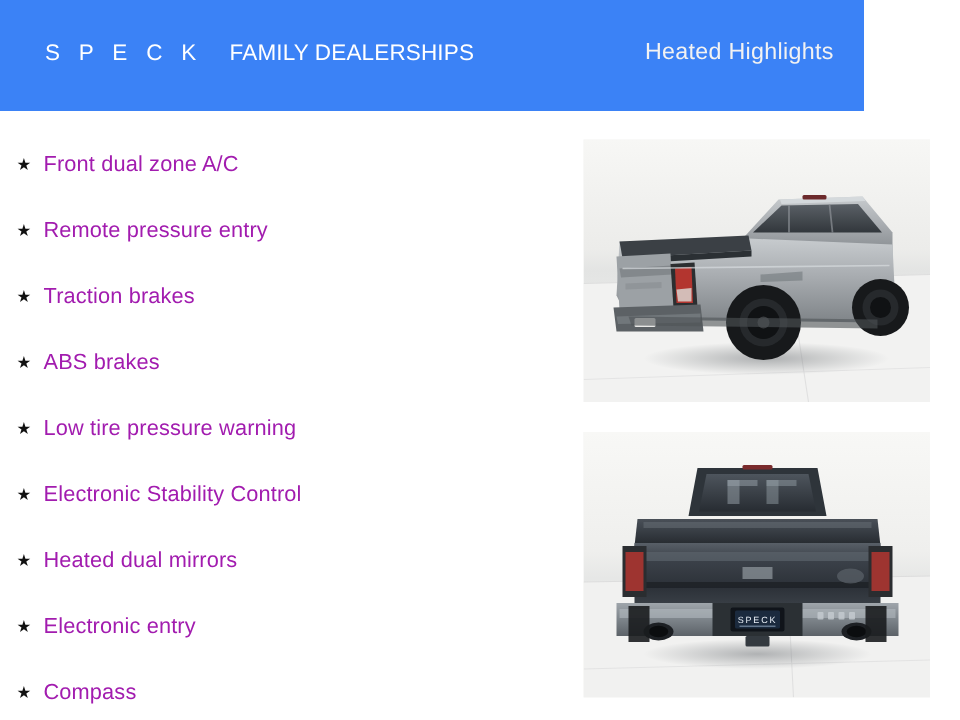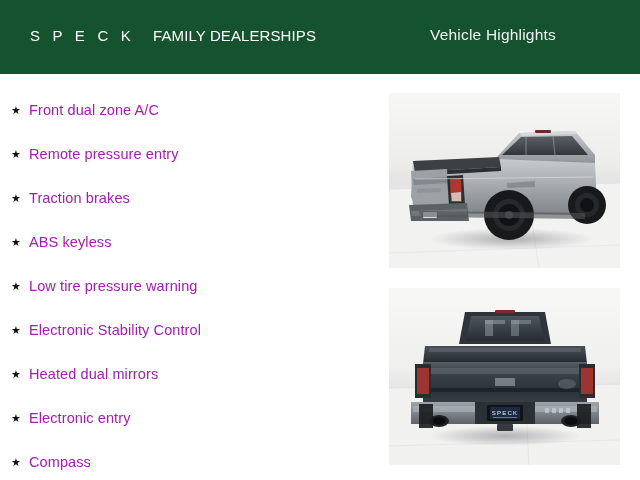--- a/index.html
+++ b/index.html
@@ -20,23 +20,23 @@
     width: 640px;
     height: 480px;
     background: #ffffff;
   }
 
   
   #header-bar {
     position: absolute;
     left: 0;
     top: 0;
-    width: 640px;
+    width: 576px;
     height: 74px;
-    background: #14532d;
+    background: #3b82f6;
   }
   #brand-block {
     position: absolute;
     left: 30px;
     top: 27px;
     display: flex;
     align-items: baseline;
     white-space: nowrap;
   }
   .brand-mark {
@@ -112,21 +112,21 @@
 
 <div id="page">
 
   <div id="header-bar">
 
     <div id="brand-block">
       <span class="brand-mark">S P E C K</span>
       <span class="brand-sub">FAMILY DEALERSHIPS</span>
     </div>
 
-    <div id="header-title">Vehicle Highlights</div>
+    <div id="header-title">Heated Highlights</div>
   </div>
 
   <div id="features-list">
 
     <div class="feature-item">
       <span class="feature-bullet">★</span>
       <span class="feature-label">Front dual zone A/C</span>
     </div>
 
     <div class="feature-item">
@@ -134,21 +134,21 @@
       <span class="feature-label">Remote pressure entry</span>
     </div>
 
     <div class="feature-item">
       <span class="feature-bullet">★</span>
       <span class="feature-label">Traction brakes</span>
     </div>
 
     <div class="feature-item">
       <span class="feature-bullet">★</span>
-      <span class="feature-label">ABS keyless</span>
+      <span class="feature-label">ABS brakes</span>
     </div>
 
     <div class="feature-item">
       <span class="feature-bullet">★</span>
       <span class="feature-label">Low tire pressure warning</span>
     </div>
 
     <div class="feature-item">
       <span class="feature-bullet">★</span>
       <span class="feature-label">Electronic Stability Control</span>

